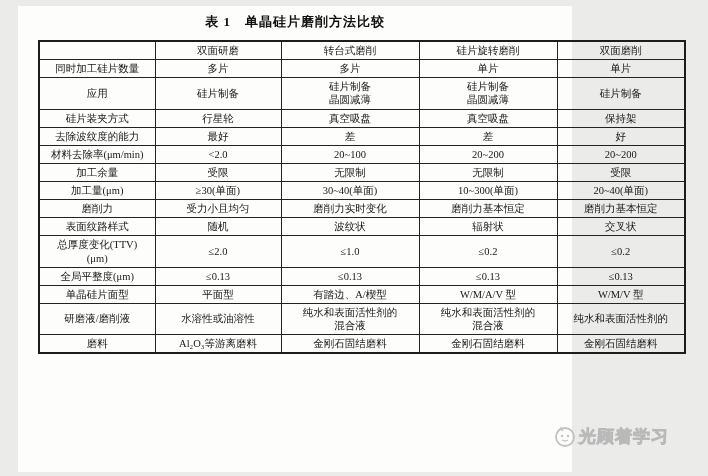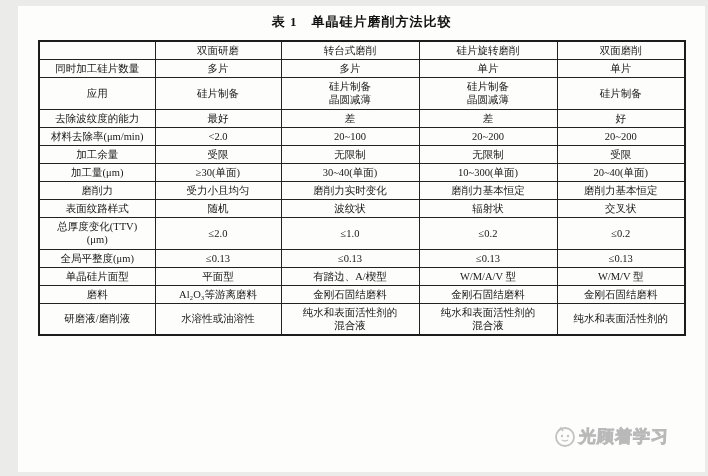--- a/index.html
+++ b/index.html
@@ -3,21 +3,21 @@
 <meta charset="utf-8">
 <style>
   html,body{margin:0;padding:0;}
   body{
     width:708px;height:476px;position:relative;overflow:hidden;
     background:#ebebe9;
     font-family:"Liberation Serif","DejaVu Serif",serif;
     color:#171717;
   }
   .sheet{
-    position:absolute;left:18px;top:6px;width:687px;height:466px;
+    position:absolute;left:18px;top:6px;width:554px;height:466px;
     background:#fdfdfc;
   }
   .doc-title{
     text-align:center;font-weight:bold;font-size:13px;
     margin:7px 0 0 0;letter-spacing:1px;color:#111;
   }
   table.cmp{
     border-collapse:collapse;table-layout:fixed;
     margin:9px 0 0 20px;width:648px;
     border:2px solid #1c1c1c;
@@ -78,20 +78,27 @@
         <tr>
           <th>应用</th>
           <td>硅片制备</td>
           <td>硅片制备
 晶圆减薄</td>
           <td>硅片制备
 晶圆减薄</td>
           <td>硅片制备</td>
         </tr>
         <tr>
+          <th>硅片装夹方式</th>
+          <td>行星轮</td>
+          <td>真空吸盘</td>
+          <td>真空吸盘</td>
+          <td>保持架</td>
+        </tr>
+        <tr>
           <th>去除波纹度的能力</th>
           <td>最好</td>
           <td>差</td>
           <td>差</td>
           <td>好</td>
         </tr>
         <tr>
           <th>材料去除率(μm/min)</th>
           <td>&lt;2.0</td>
           <td>20~100</td>
@@ -142,34 +149,34 @@
           <td>≤0.13</td>
         </tr>
         <tr>
           <th>单晶硅片面型</th>
           <td>平面型</td>
           <td>有踏边、A/楔型</td>
           <td>W/M/A/V 型</td>
           <td>W/M/V 型</td>
         </tr>
         <tr>
-          <th>磨料</th>
-          <td>Al₂O₃等游离磨料</td>
-          <td>金刚石固结磨料</td>
-          <td>金刚石固结磨料</td>
-          <td>金刚石固结磨料</td>
-        </tr>
-        <tr>
           <th>研磨液/磨削液</th>
           <td>水溶性或油溶性</td>
           <td>纯水和表面活性剂的
 混合液</td>
           <td>纯水和表面活性剂的
 混合液</td>
           <td>纯水和表面活性剂的</td>
+        </tr>
+        <tr>
+          <th>磨料</th>
+          <td>Al₂O₃等游离磨料</td>
+          <td>金刚石固结磨料</td>
+          <td>金刚石固结磨料</td>
+          <td>金刚石固结磨料</td>
         </tr>
       </tbody>
   </table>
 </div>
 
 <div class="watermark">
   <span class="wm-icon">
     <svg width="24" height="24" viewBox="0 0 24 24">
       <circle cx="12" cy="13" r="9" fill="none" stroke="#c2c2c2" stroke-width="1.8"></circle>
       <path d="M5 7 L8 4 L10 7" fill="none" stroke="#c2c2c2" stroke-width="1.6"></path>

